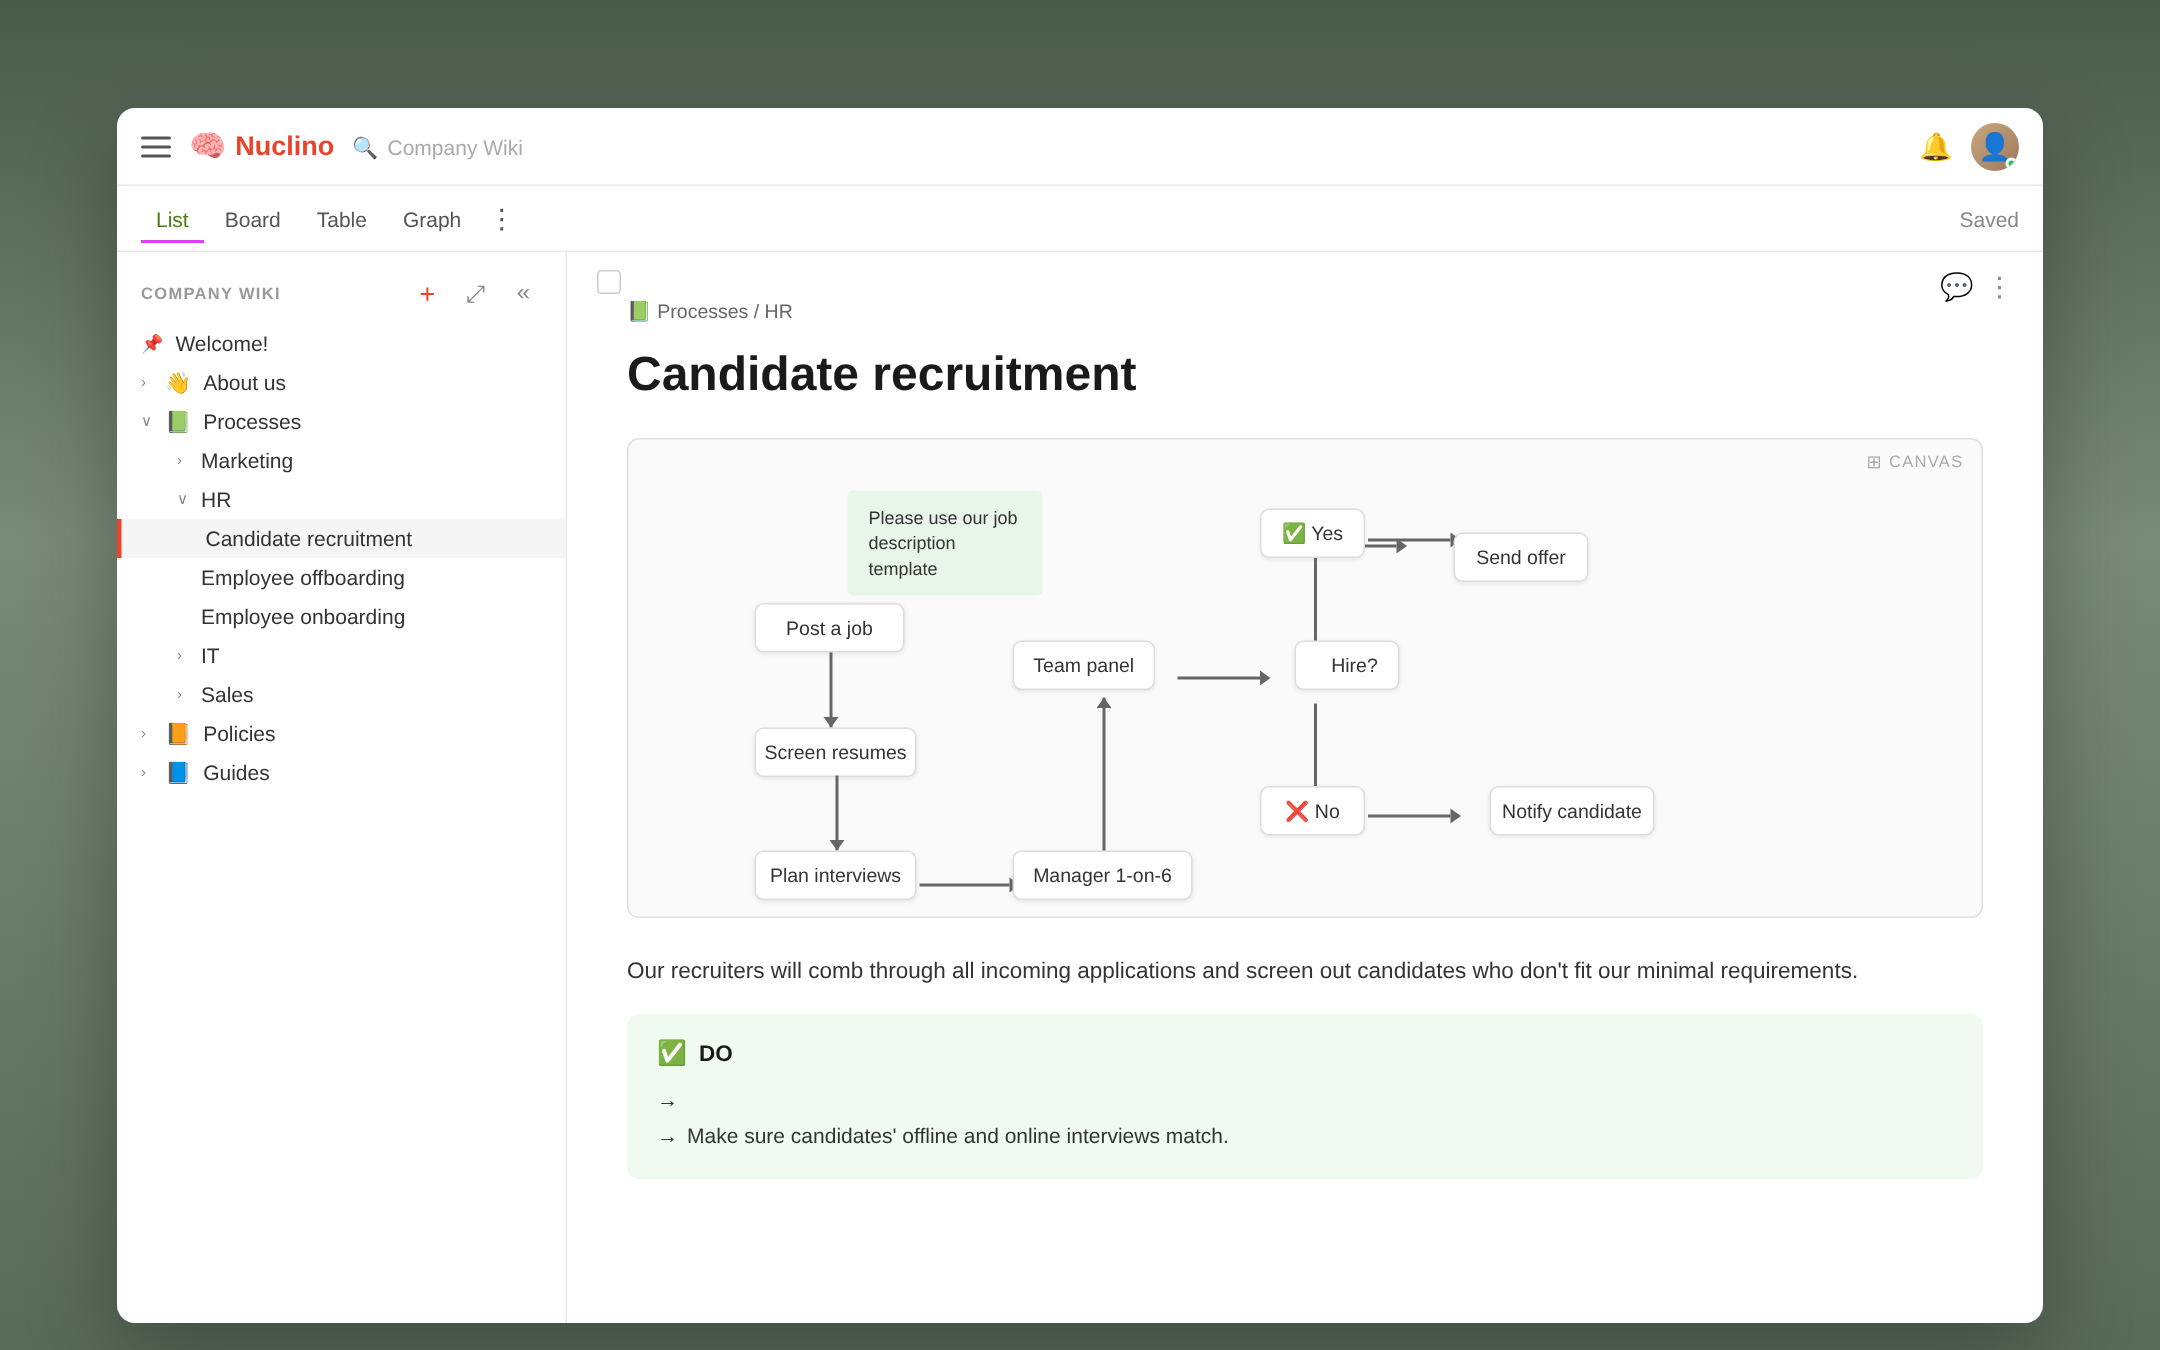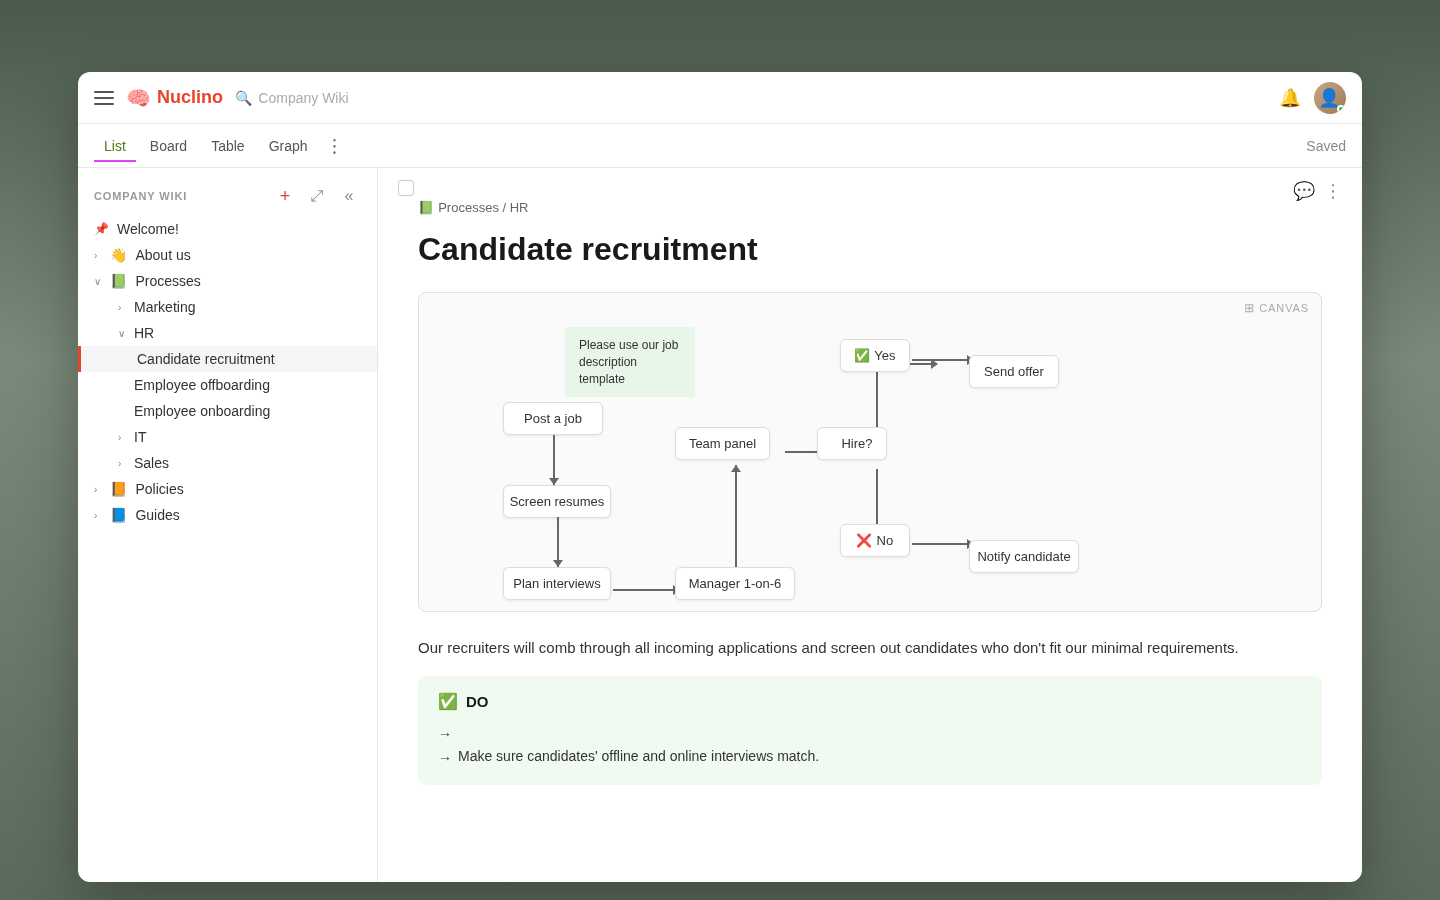--- a/index.html
+++ b/index.html
@@ -562,41 +562,41 @@
 
             <div class="arrow-vert arrow-vert-up" style="left: 292px; top: 148px; height: 102px;"></div>
 
             <div class="flow-node" style="left: 232px; top: 110px; width: 95px;">Team panel</div>
 
             <div class="flow-arrow" style="left: 342px; top: 130px;">
               <div class="arrow-line" style="width: 55px;"></div>
               <div class="arrow-head"></div>
             </div>
 
-            <div class="flow-node" style="left: 374px; top: 110px; width: 70px; padding-left: 24px;">Hire?</div>
+            <div class="flow-node" style="left: 420px; top: 110px; width: 70px; padding-left: 24px;">Hire?</div>
 
             <div class="arrow-vert" style="left: 433px; top: 42px; height: 68px;"></div>
             <div class="flow-arrow" style="left: 433px; top: 42px;">
               <div class="arrow-line" style="width: 55px;"></div>
               <div class="arrow-head"></div>
             </div>
             <div class="flow-node" style="left: 397px; top: 22px; width: 70px;">✅ Yes</div>
             <div class="flow-arrow" style="left: 469px; top: 38px;">
               <div class="arrow-line" style="width: 55px;"></div>
               <div class="arrow-head"></div>
             </div>
             <div class="flow-node" style="left: 526px; top: 22px; width: 90px; margin-top: 16px;">Send offer</div>
 
             <div class="arrow-vert" style="left: 433px; top: 152px; height: 55px;"></div>
             <div class="flow-node" style="left: 397px; top: 207px; width: 70px;">❌ No</div>
             <div class="flow-arrow" style="left: 469px; top: 222px;">
               <div class="arrow-line" style="width: 55px;"></div>
               <div class="arrow-head"></div>
             </div>
-            <div class="flow-node" style="left: 526px; top: 207px; width: 110px; margin-top: 16px;">Notify candidate</div>
+            <div class="flow-node" style="left: 550px; top: 207px; width: 110px;">Notify candidate</div>
           </div>
         </div>
 
         <p class="content-text">Our recruiters will comb through all incoming applications and screen out candidates who don't fit our minimal requirements.</p>
 
         <div class="do-box">
           <div class="do-title">
             <span class="check-circle">✅</span>
             <span>DO</span>
           </div>

